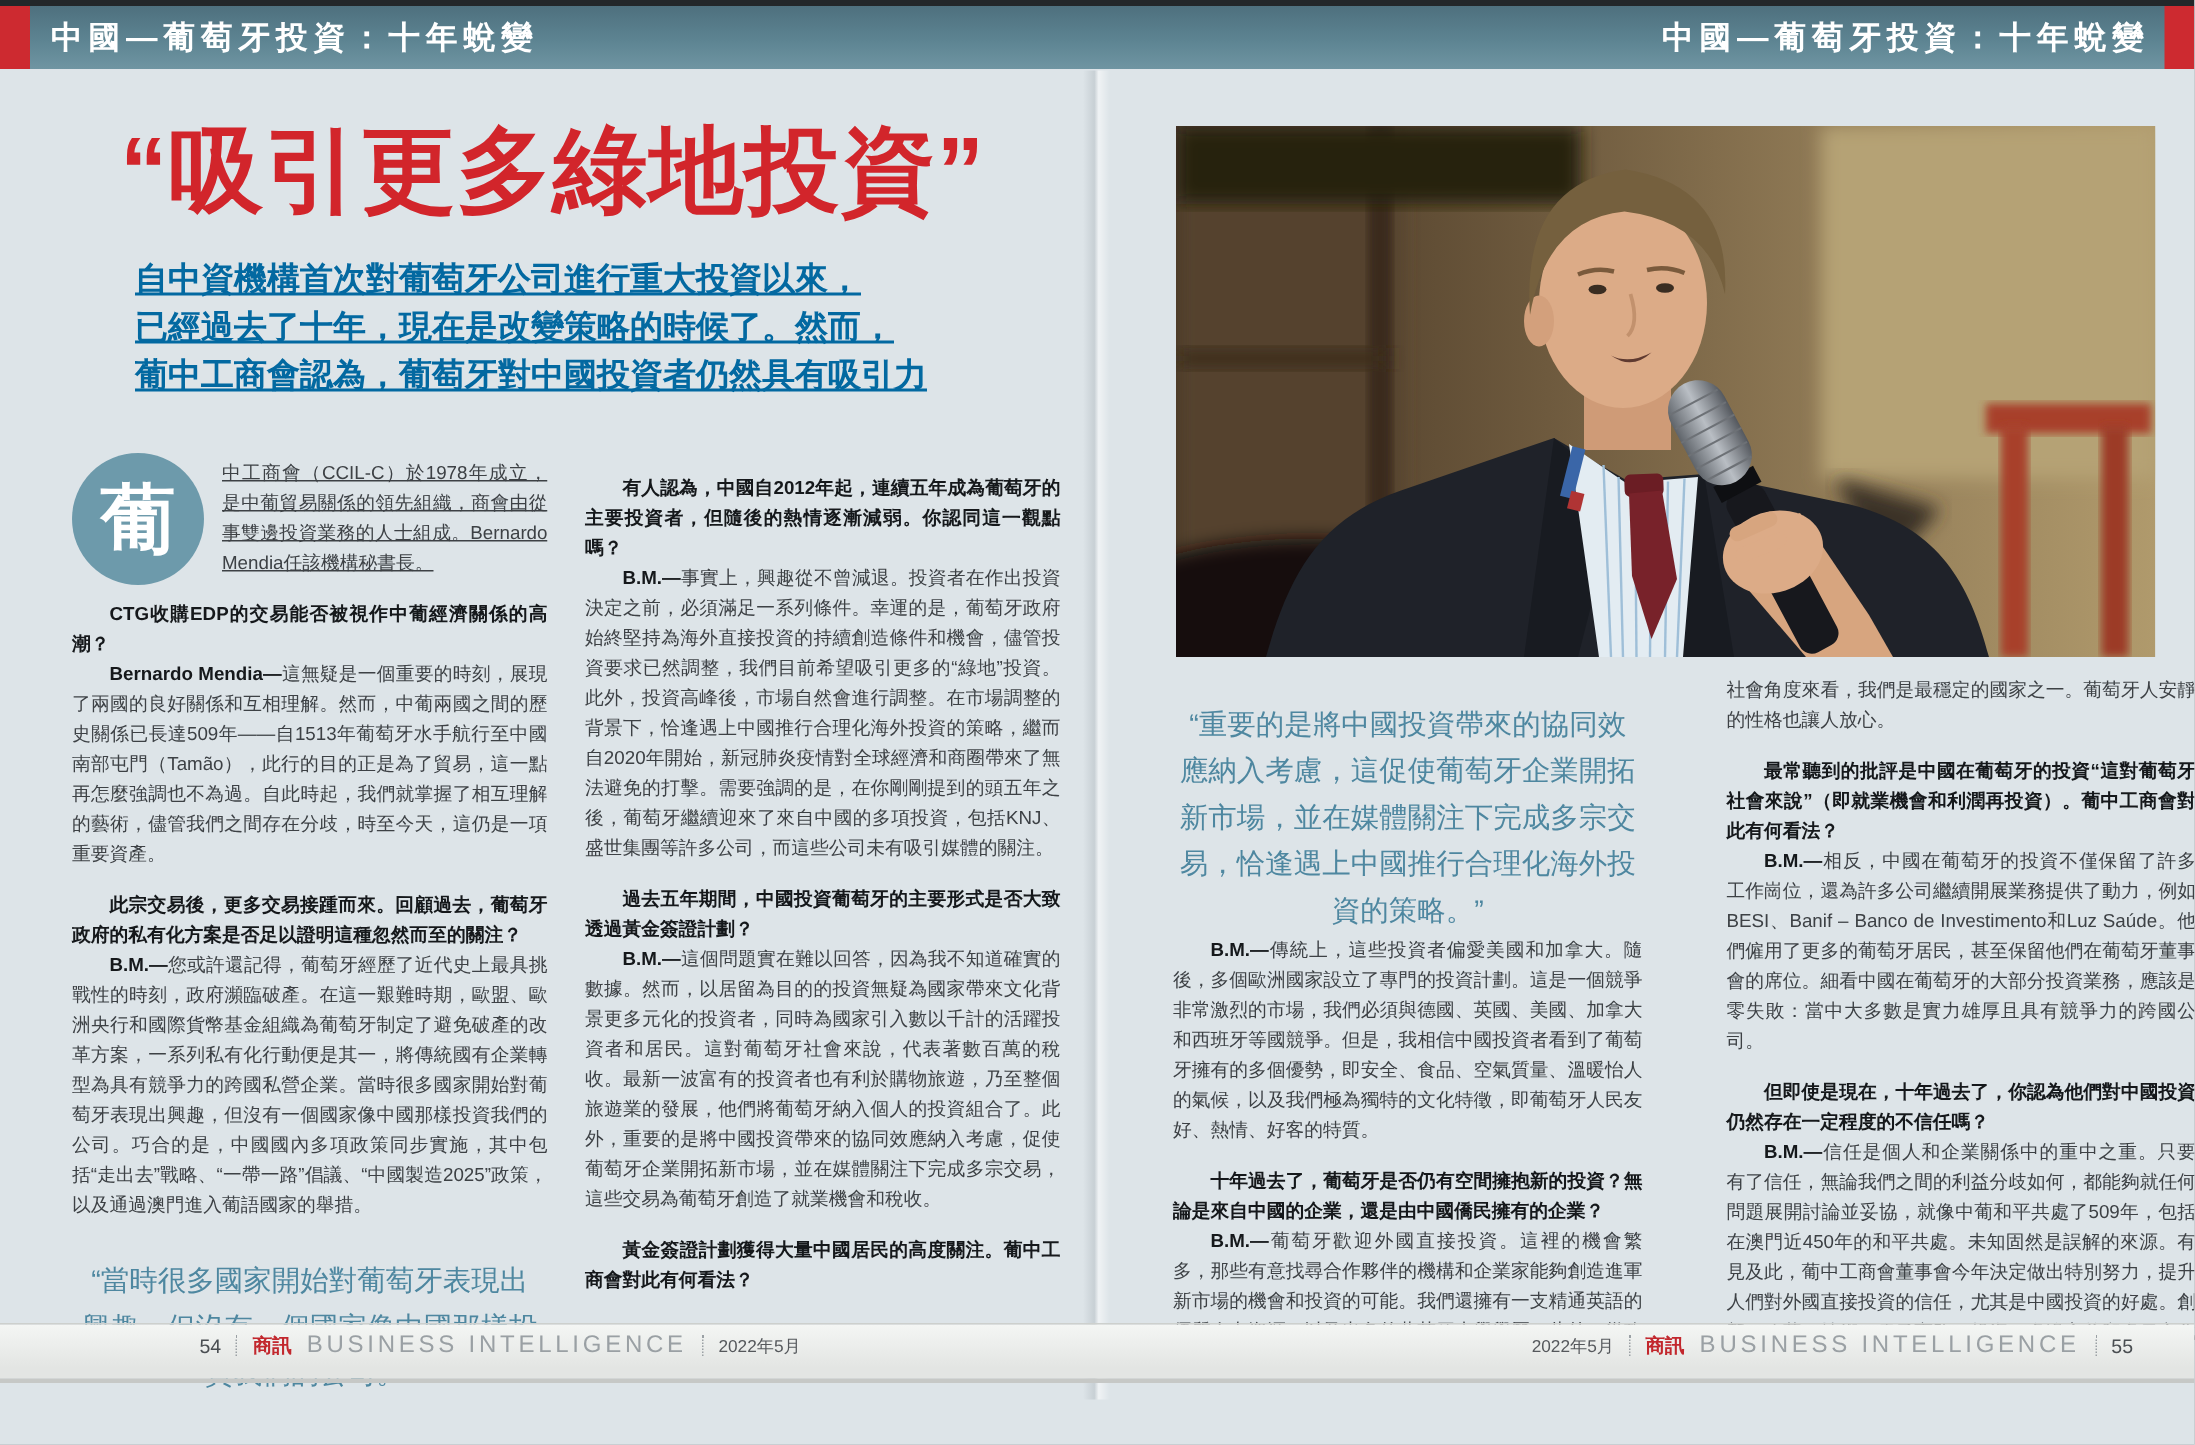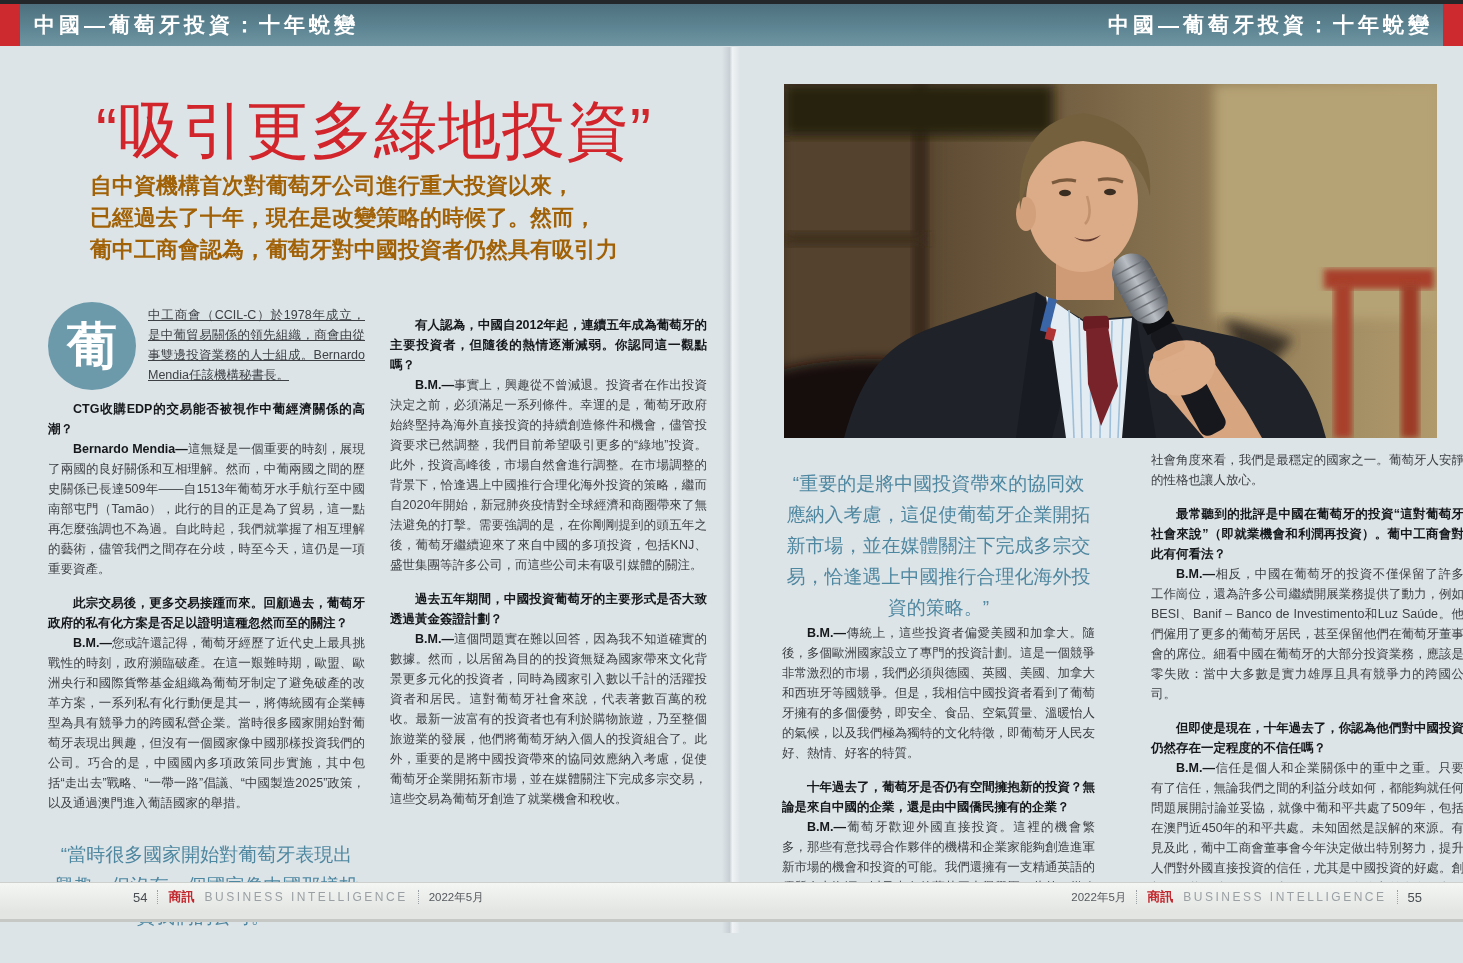--- a/index.html
+++ b/index.html
@@ -13,24 +13,24 @@
   .band{position:absolute;left:0;top:4px;width:100%;height:42px;
     background:linear-gradient(180deg,#4e707e 0%,#5d8492 55%,#6f95a2 100%);}
   .band-red{position:absolute;top:0;width:20px;height:100%;background:#cd2a30;}
   .band-red.left{left:0}
   .band-red.right{right:0}
   .band-title{position:absolute;top:50%;transform:translateY(-50%);
     color:#fff;font-weight:bold;font-size:21px;letter-spacing:4px;white-space:nowrap;}
   .band-title.left-title{left:34px}
   .band-title.right-title{right:30px}
   
-  .headline{position:absolute;left:80px;top:80px;margin:16px;
-    font-size:63px;line-height:1.1;font-weight:normal;color:#d2252b;letter-spacing:1px;white-space:nowrap;}
+  .headline{position:absolute;left:80px;top:80px;margin:0;
+    font-size:63px;line-height:1.1;font-weight:bold;color:#d2252b;letter-spacing:1px;white-space:nowrap;}
   .standfirst{position:absolute;left:90px;top:170px;
-    font-size:22px;line-height:32px;font-weight:bold;color:#a16207;}
+    font-size:22px;line-height:32px;font-weight:bold;color:#0369a1;text-decoration:underline;}
   
   .photo{position:absolute;left:784px;top:84px;width:653px;height:354px;overflow:hidden;}
   .photo svg{display:block}
   
   .col{position:absolute;font-size:12.5px;line-height:20px;color:#3d4145;text-align:justify;}
   .col p{margin:0;}
   .col p.q{font-weight:bold;color:#15181b;margin-top:14px;text-indent:2em;}
   .col p.a{text-indent:2em;}
   .col p.a b,.col p.a-end b{color:#15181b;}
   .col p.a-end{text-indent:2em;}
@@ -52,21 +52,21 @@
   .footer{position:absolute;left:0;top:882px;width:100%;height:40px;box-sizing:border-box;
     background:linear-gradient(180deg,#f4f6f4 0%,#e3e5e3 80%);
     border-top:1px solid #cdd0cd;border-bottom:3px solid #c6c8c6;}
   .footer-row{position:absolute;top:5px;display:flex;align-items:center;gap:10px;
     font-size:11px;color:#5a5e62;white-space:nowrap;}
   .footer-row.lhs{left:133px}
   .footer-row.rhs{right:41px}
   .page-num{font-size:13px;color:#4a4e52;}
   .f-sep{width:0;height:14px;border-left:1px dotted #9aa0a4;}
   .brand-cn{color:#c2272d;font-weight:bold;font-size:13px;}
-  .brand-en{color:#9aa0a4;letter-spacing:2.5px;font-size:12px;}
+  .brand-en{color:#9aa0a4;letter-spacing:2.5px;font-size:16px;}
   .f-date{color:#55585c;font-size:11.5px;}
 </style>
 </head>
 <body>
 
 <div class="spread">
 
   <div class="top-strip"></div>
 
   <header class="band">
@@ -173,20 +173,21 @@
       <p class="blk a"><b>Bernardo Mendia—</b>這無疑是一個重要的時刻，展現了兩國的良好關係和互相理解。然而，中葡兩國之間的歷史關係已長達509年——自1513年葡萄牙水手航行至中國南部屯門（Tamão），此行的目的正是為了貿易，這一點再怎麼強調也不為過。自此時起，我們就掌握了相互理解的藝術，儘管我們之間存在分歧，時至今天，這仍是一項重要資產。</p>
       <p class="blk q">此宗交易後，更多交易接踵而來。回顧過去，葡萄牙政府的私有化方案是否足以證明這種忽然而至的關注？</p>
       <p class="blk a"><b>B.M.—</b>您或許還記得，葡萄牙經歷了近代史上最具挑戰性的時刻，政府瀕臨破產。在這一艱難時期，歐盟、歐洲央行和國際貨幣基金組織為葡萄牙制定了避免破產的改革方案，一系列私有化行動便是其一，將傳統國有企業轉型為具有競爭力的跨國私營企業。當時很多國家開始對葡萄牙表現出興趣，但沒有一個國家像中國那樣投資我們的公司。巧合的是，中國國內多項政策同步實施，其中包括“走出去”戰略、“一帶一路”倡議、“中國製造2025”政策，以及通過澳門進入葡語國家的舉措。</p>
       <p class="blk quote">“當時很多國家開始對葡萄牙表現出興趣，但沒有一個國家像中國那樣投資我們的公司。”</p>
     </div>
   <div class="col" id="column-2" style="left:390px;top:301px;width:317px;">
       <p class="blk q">有人認為，中國自2012年起，連續五年成為葡萄牙的主要投資者，但隨後的熱情逐漸減弱。你認同這一觀點嗎？</p>
       <p class="blk a"><b>B.M.—</b>事實上，興趣從不曾減退。投資者在作出投資決定之前，必須滿足一系列條件。幸運的是，葡萄牙政府始終堅持為海外直接投資的持續創造條件和機會，儘管投資要求已然調整，我們目前希望吸引更多的“綠地”投資。此外，投資高峰後，市場自然會進行調整。在市場調整的背景下，恰逢遇上中國推行合理化海外投資的策略，繼而自2020年開始，新冠肺炎疫情對全球經濟和商圈帶來了無法避免的打擊。需要強調的是，在你剛剛提到的頭五年之後，葡萄牙繼續迎來了來自中國的多項投資，包括KNJ、盛世集團等許多公司，而這些公司未有吸引媒體的關注。</p>
       <p class="blk q">過去五年期間，中國投資葡萄牙的主要形式是否大致透過黃金簽證計劃？</p>
       <p class="blk a"><b>B.M.—</b>這個問題實在難以回答，因為我不知道確實的數據。然而，以居留為目的的投資無疑為國家帶來文化背景更多元化的投資者，同時為國家引入數以千計的活躍投資者和居民。這對葡萄牙社會來說，代表著數百萬的稅收。最新一波富有的投資者也有利於購物旅遊，乃至整個旅遊業的發展，他們將葡萄牙納入個人的投資組合了。此外，重要的是將中國投資帶來的協同效應納入考慮，促使葡萄牙企業開拓新市場，並在媒體關注下完成多宗交易，這些交易為葡萄牙創造了就業機會和稅收。</p>
+      <p class="blk q">黃金簽證計劃獲得大量中國居民的高度關注。葡中工商會對此有何看法？</p>
     </div>
   <div class="col" id="column-3" style="left:782px;top:468px;width:313px;">
       <p class="blk quote">“重要的是將中國投資帶來的協同效應納入考慮，這促使葡萄牙企業開拓新市場，並在媒體關注下完成多宗交易，恰逢遇上中國推行合理化海外投資的策略。”</p>
       <p class="blk a"><b>B.M.—</b>傳統上，這些投資者偏愛美國和加拿大。隨後，多個歐洲國家設立了專門的投資計劃。這是一個競爭非常激烈的市場，我們必須與德國、英國、美國、加拿大和西班牙等國競爭。但是，我相信中國投資者看到了葡萄牙擁有的多個優勢，即安全、食品、空氣質量、溫暖怡人的氣候，以及我們極為獨特的文化特徵，即葡萄牙人民友好、熱情、好客的特質。</p>
       <p class="blk q">十年過去了，葡萄牙是否仍有空間擁抱新的投資？無論是來自中國的企業，還是由中國僑民擁有的企業？</p>
       <p class="blk a"><b>B.M.—</b>葡萄牙歡迎外國直接投資。這裡的機會繁多，那些有意找尋合作夥伴的機構和企業家能夠創造進軍新市場的機會和投資的可能。我們還擁有一支精通英語的優質人力資源，以及出色的葡萄牙大學學歷。此外，從政治和</p>
     </div>
   <div class="col" id="column-4" style="left:1111px;top:450px;width:313px;margin-left:40px;">
       <p class="blk cont">社會角度來看，我們是最穩定的國家之一。葡萄牙人安靜的性格也讓人放心。</p>
       <p class="blk q">最常聽到的批評是中國在葡萄牙的投資“這對葡萄牙社會來說”（即就業機會和利潤再投資）。葡中工商會對此有何看法？</p>

